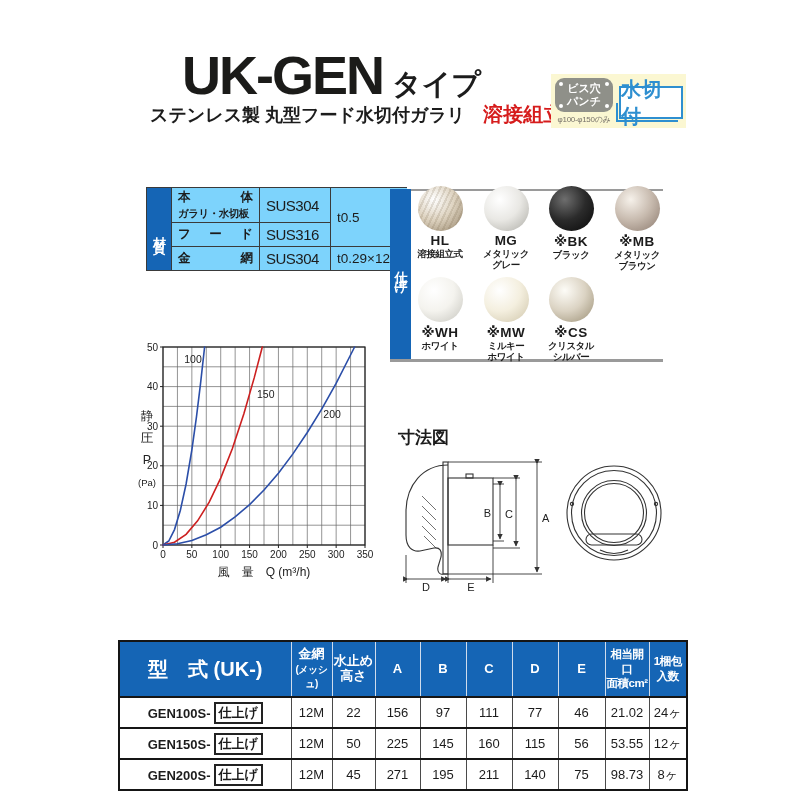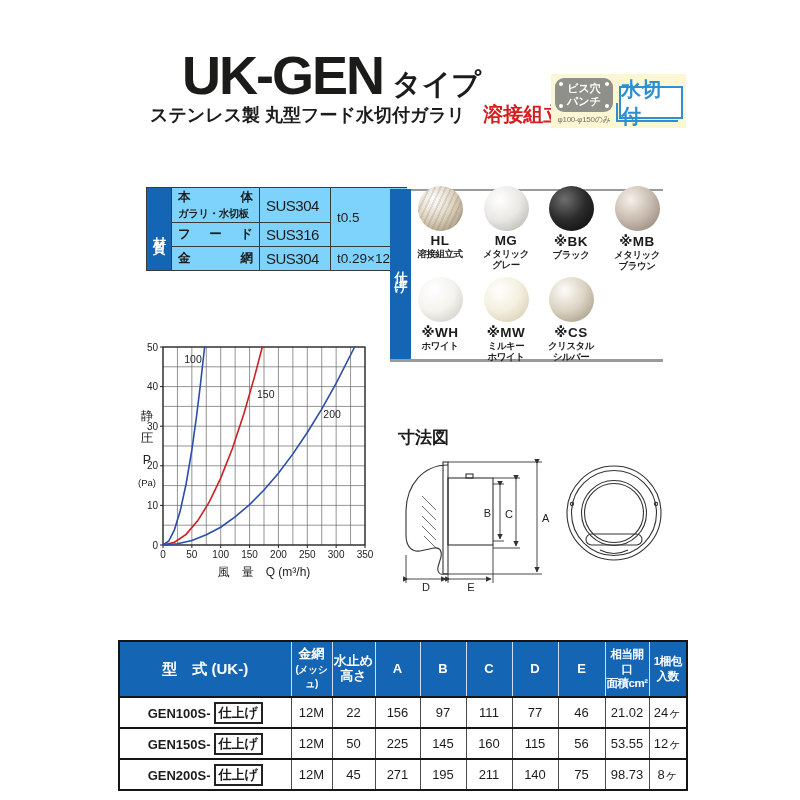--- a/index.html
+++ b/index.html
@@ -53,21 +53,21 @@
   .chart-svg { position:absolute; left:128px; top:338px; }
 
   
   .dim-title { position:absolute; left:398px; top:426px; font-size:17px; font-weight:bold; }
   .dim-svg { position:absolute; left:396px; top:448px; }
   .dim-svg text { font-size:11px; fill:#222; font-family:"Liberation Sans",sans-serif; }
 
   
   .spec-table { position:absolute; left:118px; top:640px; width:568px; border-collapse:collapse; table-layout:fixed; border:2px solid #151515; }
   .spec-table th { background:#1565b5; color:#fff; font-weight:bold; font-size:13px; height:56px; border-left:1px solid #cfdcec; padding:0 1px; line-height:1.15; }
-  .spec-table th:first-child { border-left:none; font-size:15px; }
+  .spec-table th:first-child { border-left:none; font-size:20px; }
   .spec-table th .small { font-size:10px; font-weight:bold; letter-spacing:-0.5px; }
   .spec-table th .small2 { font-size:11.5px; font-weight:bold; letter-spacing:-0.5px; }
   .spec-table td { background:#fff; text-align:center; font-size:13px; height:31px; border-left:1px solid #4a4a4a; border-top:2px solid #151515; }
   .spec-table td:first-child { border-left:none; }
   .model-cell { font-size:16px; font-weight:bold; white-space:nowrap;margin-top:48px; }
   .finish-box { display:inline-block; border:2px solid #222; font-size:13px; font-weight:bold; padding:0 3px; margin-left:3px; vertical-align:1px; }
 </style>
 </head>
 <body>
 

